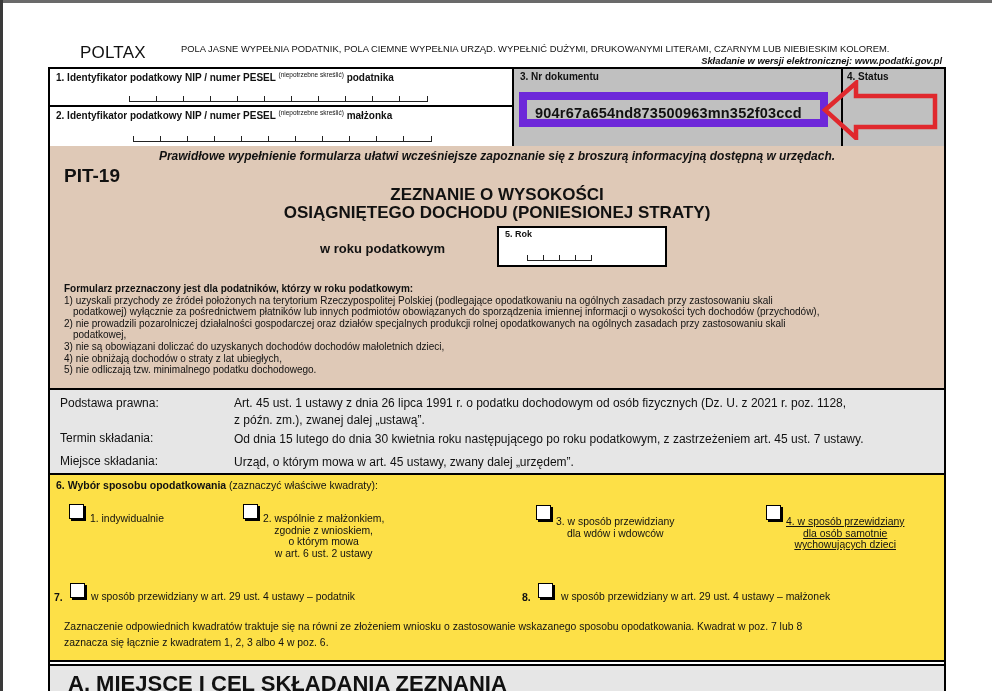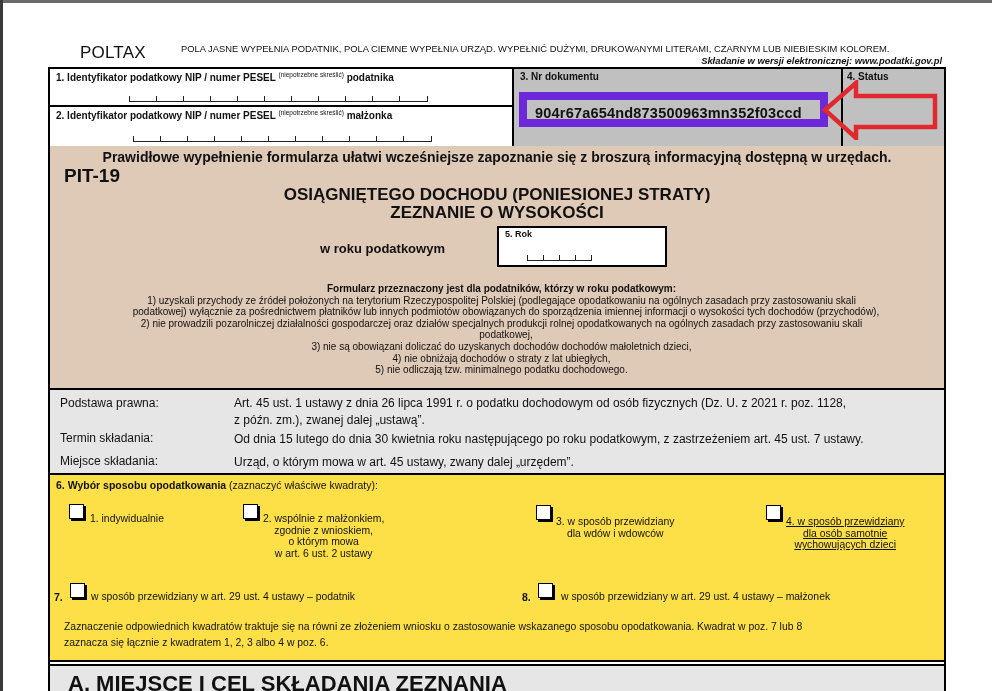--- a/index.html
+++ b/index.html
@@ -25,28 +25,28 @@
 
   .nrdoc { position: absolute; left: 462px; top: 0; width: 331px; height: 77px; background: #c0c0c0; border-left: 2px solid #000; border-right: 2px solid #000; }
   .nrdoc-label { position: absolute; left: 6px; top: 2px; font-size: 10px; font-weight: bold; }
   .nrdoc-value { position: absolute; left: 5px; top: 23px; width: 309px; height: 35px; border: 8px solid #6d28d9; font-size: 14.5px; font-weight: bold; padding: 5px 0 0 8px; white-space: nowrap; letter-spacing: 0.2px; }
   .status { position: absolute; left: 793px; top: 0; width: 101px; height: 77px; background: #c0c0c0; }
   .status-label { position: absolute; left: 4px; top: 2px; font-size: 10px; font-weight: bold; }
   .arrow-icon { position: absolute; left: 772px; top: 11px; width: 120px; height: 60px; }
 
   
   .pit { position: absolute; left: 0; top: 79px; width: 894px; height: 244px; background: #dfc9b7; border-bottom: 2px solid #000; }
-  .pit-note { position: absolute; left: 0; top: 3px; width: 894px; text-align: center; font-size: 14px; font-weight: bold; }
+  .pit-note { position: absolute; left: 0; top: 3px; width: 894px; text-align: center; font-size: 12px; font-style: italic; font-weight: bold; }
   .pit-code { position: absolute; left: 14px; top: 19px; font-size: 19px; font-weight: bold; }
   .pit-title { position: absolute; left: 0; top: 40px; width: 894px; text-align: center; font-size: 17px; font-weight: bold; line-height: 18px; }
   .pit-year-lbl { position: absolute; left: 270px; top: 95px; font-size: 13px; font-weight: bold; }
   .rok-box { position: absolute; left: 447px; top: 80px; width: 170px; height: 41px; background: #fff; border: 2px solid #000; }
   .rok-label { position: absolute; left: 6px; top: 1px; font-size: 9px; font-weight: bold; }
 
-  .intended { position: absolute; left: 14px; top: 137px; font-size: 10px; line-height: 11.6px; width: 875px; text-align: center; }
+  .intended { position: absolute; left: 14px; top: 137px; font-size: 10px; line-height: 11.6px; width: 875px; }
   .intended .head { font-weight: bold; }
   .intended .indent { padding-left: 9px; }
 
   
   .legal { position: absolute; left: 0; top: 323px; width: 894px; height: 85px; background: #e6e6e6; border-bottom: 2px solid #000; }
   .legal-row { position: absolute; left: 10px; font-size: 12px; white-space: nowrap; }
   .legal-row .k { position: absolute; left: 0; top: 0; }
   .legal-row .v { position: absolute; left: 174px; top: 0; line-height: 17px; }
 
   
@@ -128,22 +128,22 @@
     </div>
     <svg class="arrow-icon" viewBox="0 0 120 60">
       <polygon points="3,30 34,3 34,16 113,16 113,47 34,47 34,58" fill="none" stroke="#e0282d" stroke-width="4.5" stroke-linejoin="miter"></polygon>
     </svg>
   </div>
 
   <div class="pit">
     <div class="pit-note">Prawidłowe wypełnienie formularza ułatwi wcześniejsze zapoznanie się z broszurą informacyjną dostępną w urzędach.</div>
     <div class="pit-code">PIT-19</div>
     <div class="pit-title">
+      <div>ZEZNANIE O WYSOKOŚCI</div>
       <div>OSIĄGNIĘTEGO DOCHODU (PONIESIONEJ STRATY)</div>
-      <div>ZEZNANIE O WYSOKOŚCI</div>
     </div>
     <div class="pit-year-lbl">w roku podatkowym</div>
     <div class="rok-box">
       <div class="rok-label">5. Rok</div>
       <div class="ticks" style="left:28px; top:27px; width:65px;">
         <span style="left:0"></span>
           <span style="left:16px"></span>
           <span style="left:32px"></span>
           <span style="left:48px"></span>
           <span style="left:64px"></span>

